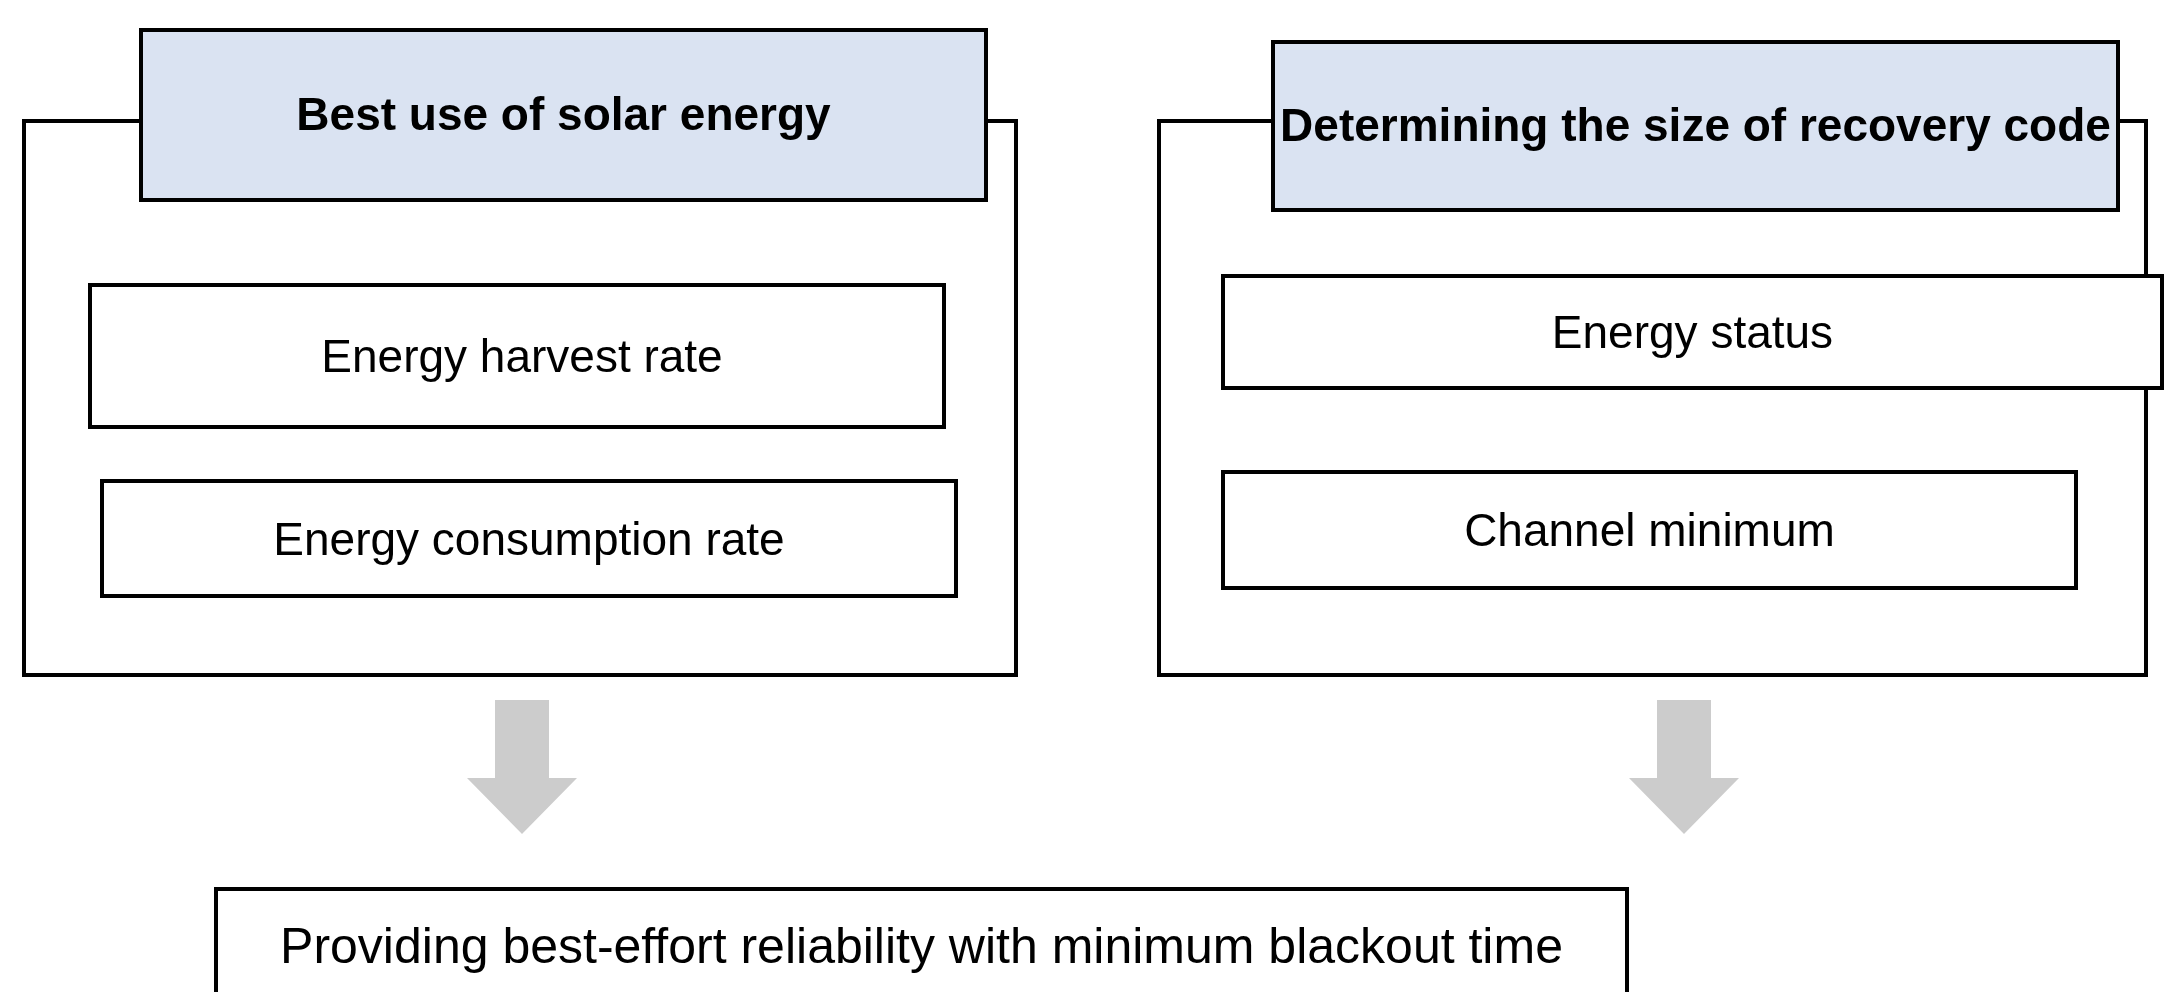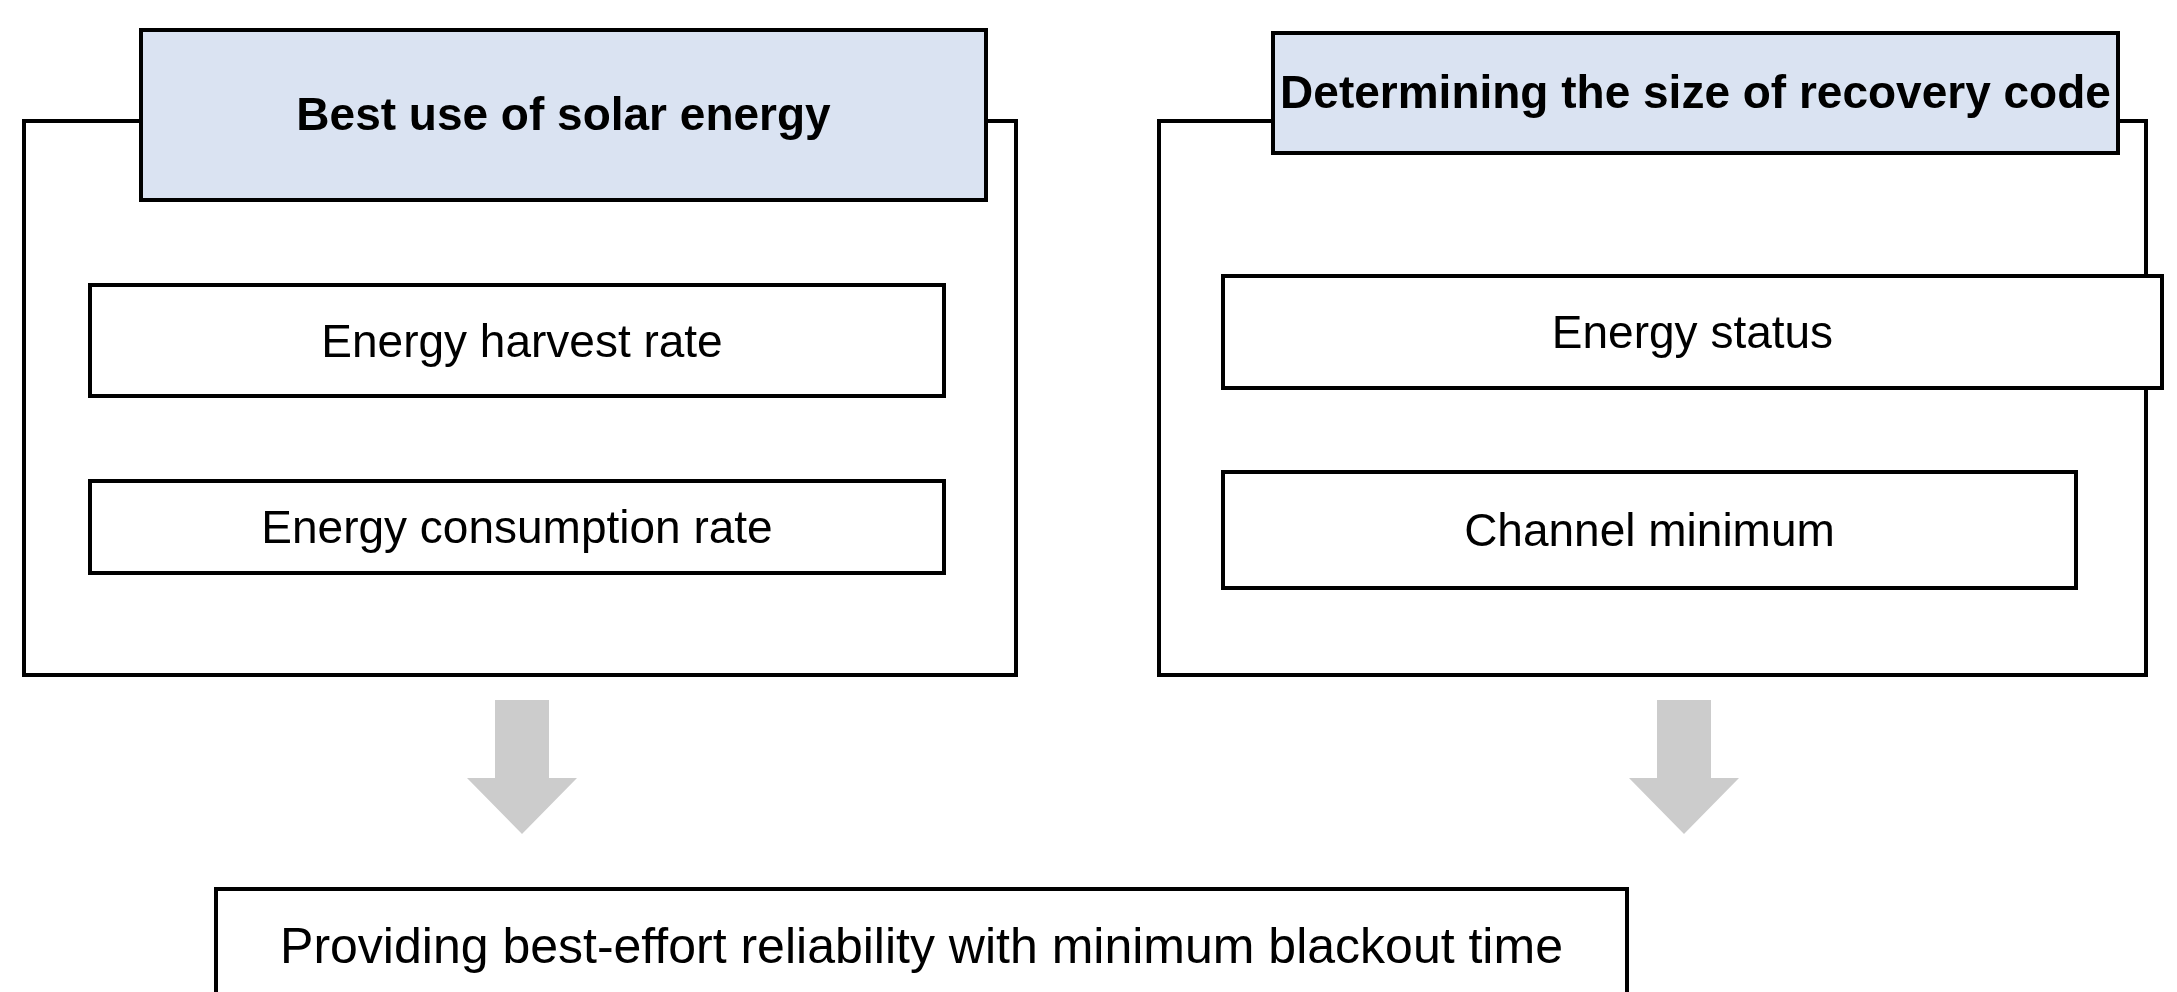--- a/index.html
+++ b/index.html
@@ -81,37 +81,37 @@
 <body>
 
 <div id="canvas">
 
   <div class="group-frame" style="left:22px; top:119px; width:996px; height:558px;"></div>
 
   <div class="header-box t-header" style="left:97px; top:28px; width:849px; height:174px;">
     <span>Best use of solar energy</span>
   </div>
 
-  <div class="item-box t-item" style="left:88px; top:283px; width:858px; height:115px;padding-left:10px;">
+  <div class="item-box t-item" style="left:88px; top:283px; width:858px; height:146px;padding-left:10px;">
     <span>Energy harvest rate</span>
   </div>
 
-  <div class="item-box t-item" style="left:88px; top:479px; width:858px; height:96px;">
+  <div class="item-box t-item" style="left:100px; top:479px; width:858px; height:119px;">
     <span>Energy consumption rate</span>
   </div>
 
   <div class="block-arrow" style="left:467px; top:700px; width:110px; height:134px;">
     <svg width="110" height="134" viewBox="0 0 110 134" xmlns="http://www.w3.org/2000/svg">
       <polygon points="28,0 82,0 82,78 110,78 55,134 0,78 28,78" fill="#cccccc"></polygon>
     </svg>
   </div>
 
   <div class="group-frame" style="left:1157px; top:119px; width:991px; height:558px;"></div>
 
-  <div class="header-box t-header" style="left:1229px; top:31px; width:849px; height:124px;text-align:center;">
+  <div class="header-box t-header" style="left:1229px; top:40px; width:849px; height:172px;text-align:center;">
     <span>Determining the size of recovery code</span>
   </div>
 
   <div class="item-box t-item" style="left:1221px; top:274px; width:943px; height:116px;">
     <span>Energy status</span>
   </div>
 
   <div class="item-box t-item" style="left:1221px; top:470px; width:857px; height:120px;">
     <span>Channel minimum</span>
   </div>

